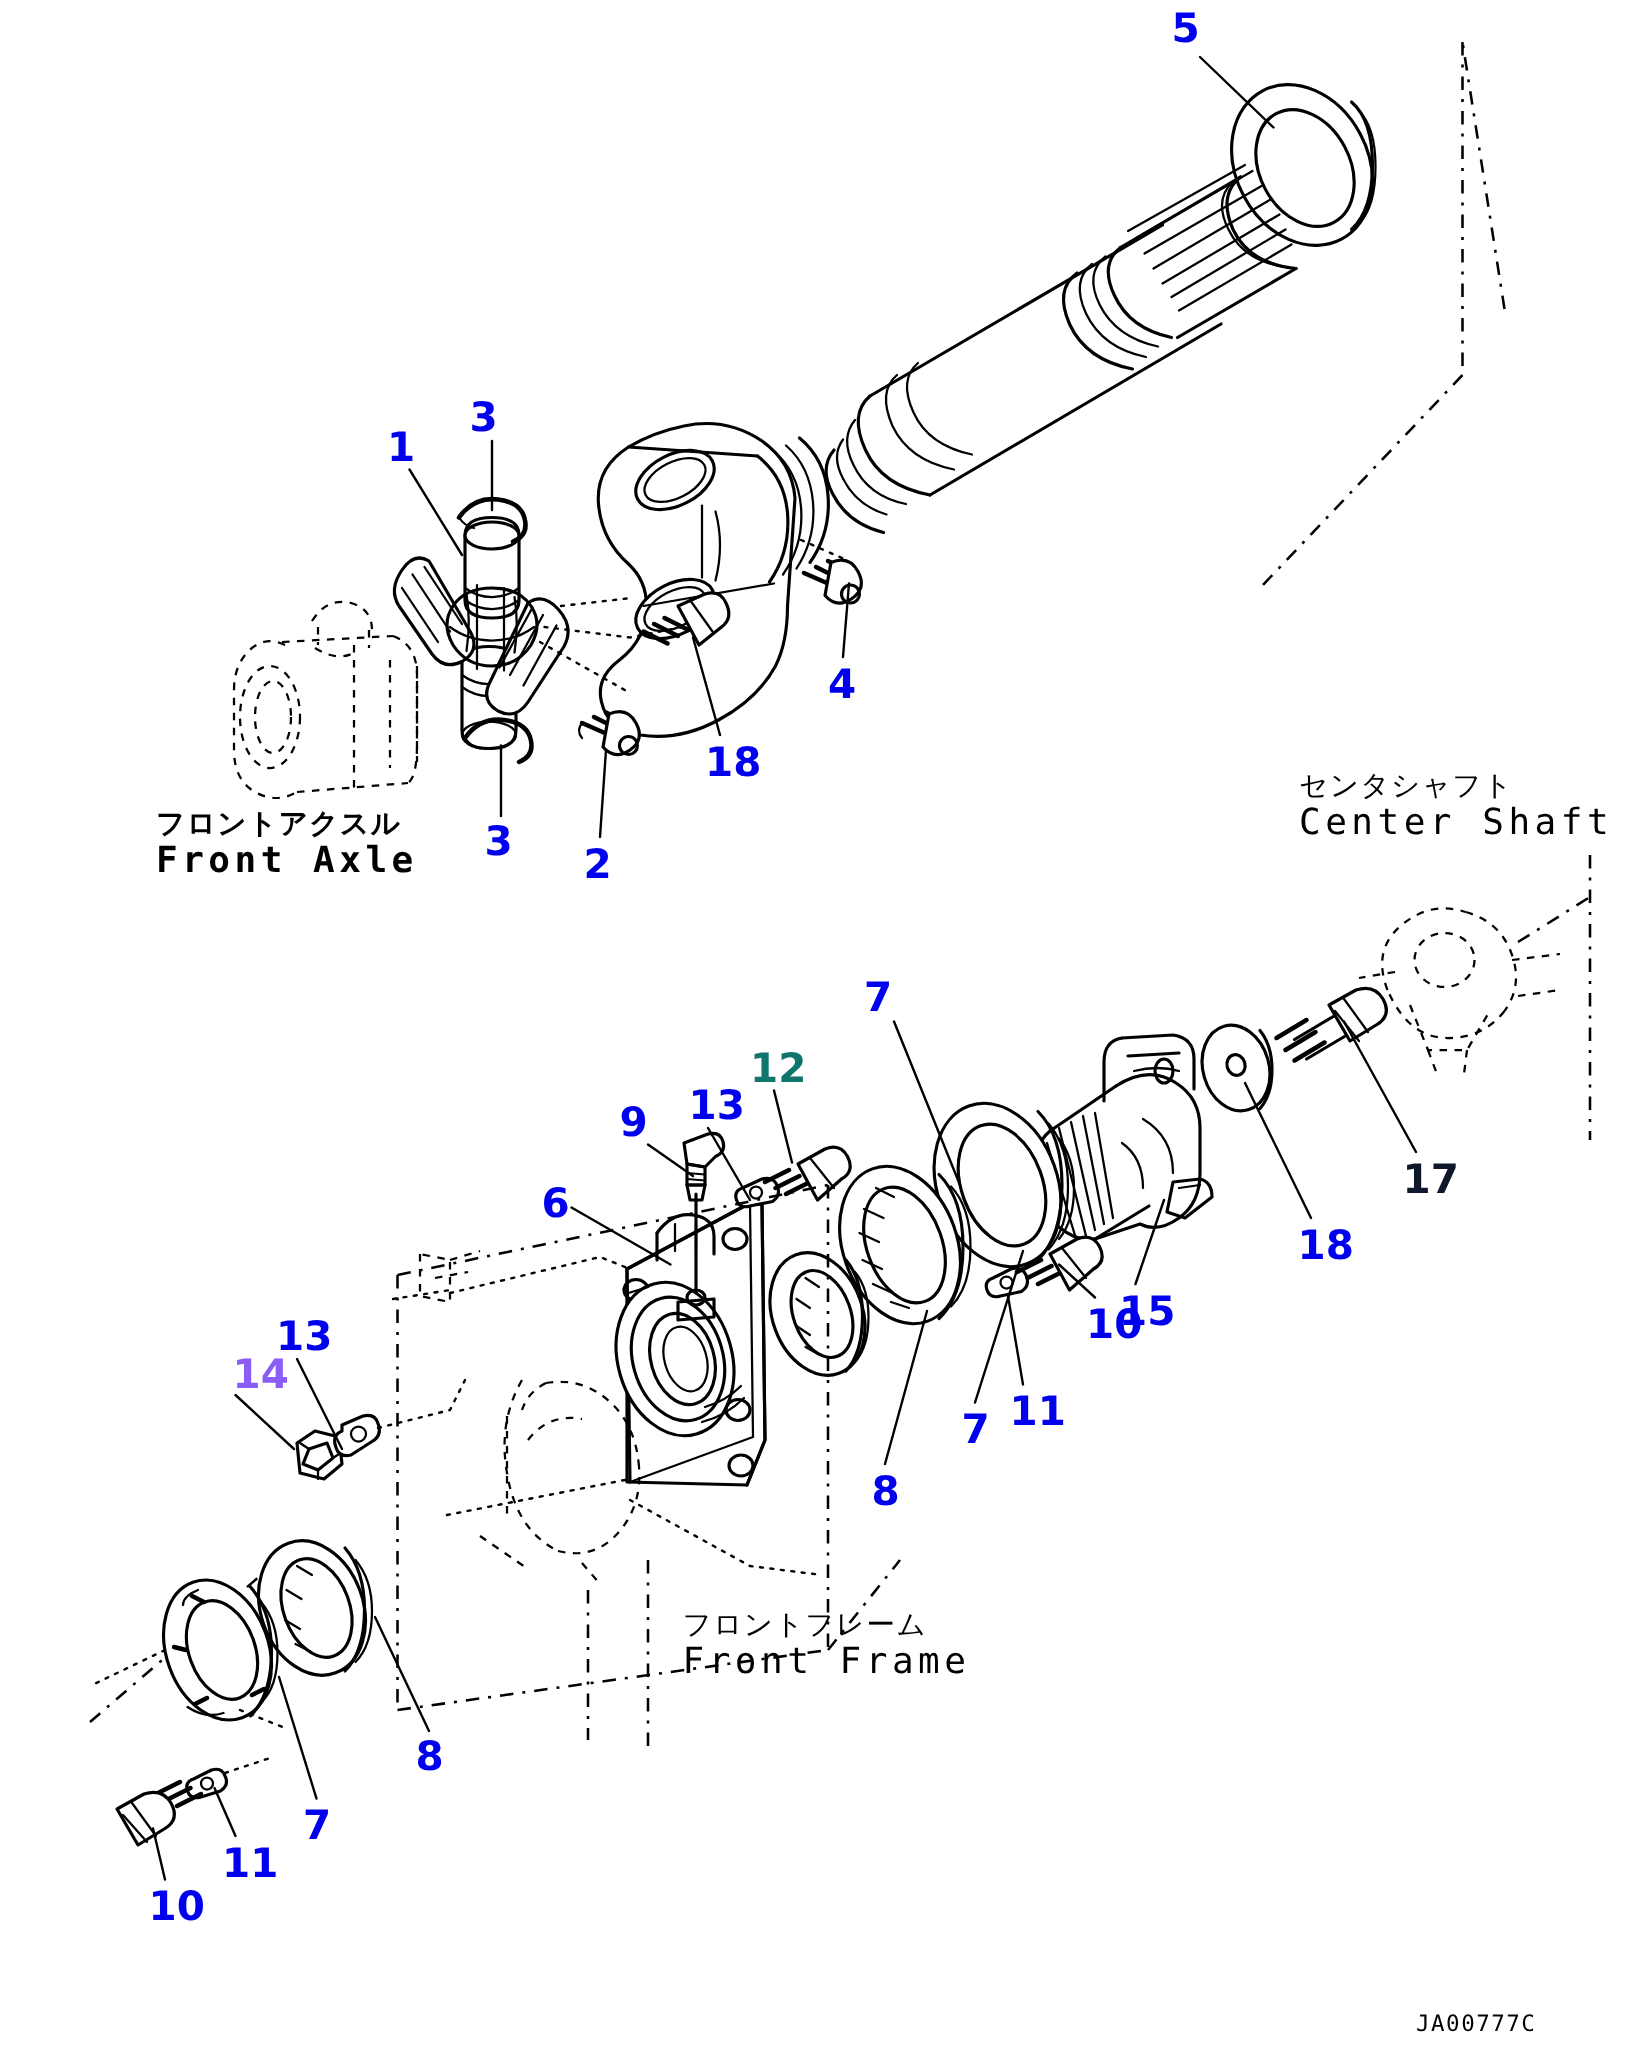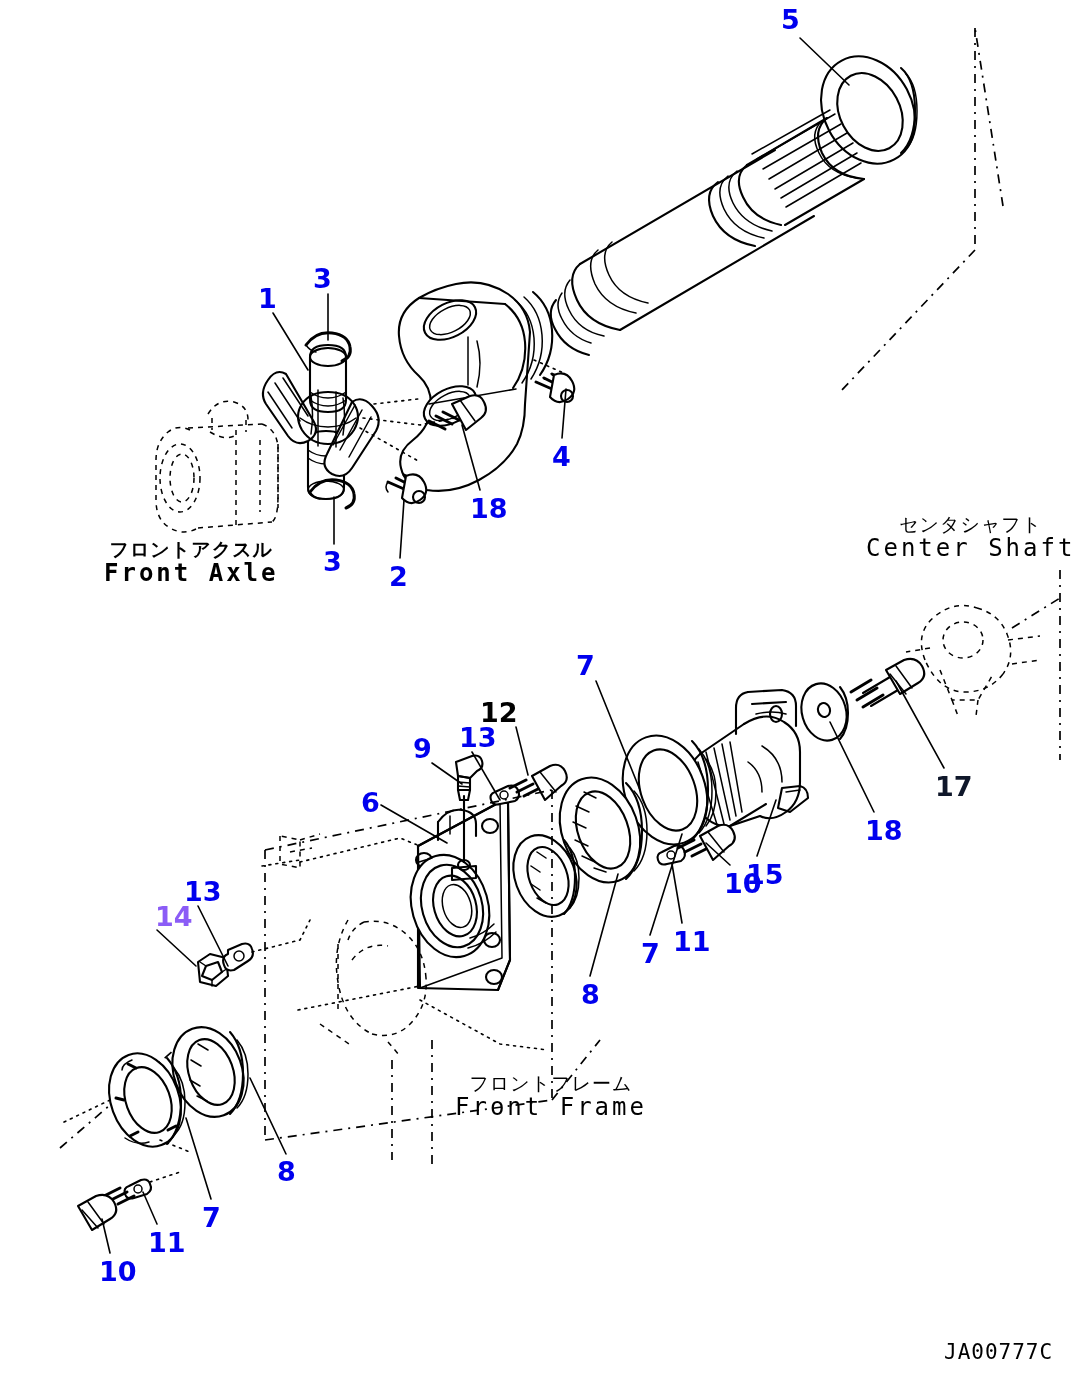--- a/index.html
+++ b/index.html
@@ -1,25 +1,25 @@
 <!DOCTYPE html>
 <html><head>
 <meta charset="utf-8">
 <style>
   html,body{margin:0;padding:0;background:#ffffff;}
   body{font-family:"DejaVu Sans Mono","Liberation Mono",monospace;}
   #sheet{position:relative;width:1090px;height:1380px;background:#fff;overflow:hidden;}
   #sheet svg{position:absolute;left:0;top:0;}
   .callout{position:absolute;color:#0000ee;font-family:"DejaVu Sans","Liberation Sans",sans-serif;
            font-weight:bold;font-size:27px;line-height:27px;letter-spacing:0px;}
-  .grouplabel{position:absolute;color:#000;text-align:center;font-family:"DejaVu Sans Mono","Liberation Mono",monospace;}
+  .grouplabel{position:absolute;color:#000;font-family:"DejaVu Sans Mono","Liberation Mono",monospace;}
   .grouplabel .jp{display:block;font-size:19px;line-height:23px;letter-spacing:1px;font-family:"DejaVu Sans","Liberation Sans",sans-serif;}
   .grouplabel .en{display:block;font-size:24px;line-height:24px;letter-spacing:3px;}
   .drawno{position:absolute;color:#000;font-family:"DejaVu Sans Mono","Liberation Mono",monospace;
-          font-size:21px;letter-spacing:1px;}
+          font-size:15px;letter-spacing:1px;}
 </style>
 </head>
 <body>
 
 <div id="sheet">
 
   <svg width="1090" height="1380" viewBox="0 0 1090 1380">
     <defs>
       <style>
         .ln  { fill:none; stroke:#000; stroke-width:2.1; stroke-linecap:round; stroke-linejoin:round; }
@@ -490,21 +490,21 @@
 
   <div id="callout-layer">
       <div class="callout" style="left: 781px; top: 6px; color: rgb(0, 0, 238);">5</div>
       <div class="callout" style="left: 258px; top: 285px; color: rgb(0, 0, 238);">1</div>
       <div class="callout" style="left: 313px; top: 265px; color: rgb(0, 0, 238);">3</div>
       <div class="callout" style="left: 552px; top: 443px; color: rgb(0, 0, 238);">4</div>
       <div class="callout" style="left: 470px; top: 495px; color: rgb(0, 0, 238);">18</div>
       <div class="callout" style="left: 323px; top: 548px; color: rgb(0, 0, 238);">3</div>
       <div class="callout" style="left: 389px; top: 563px; color: rgb(0, 0, 238);">2</div>
       <div class="callout" style="left: 576px; top: 652px; color: rgb(0, 0, 238);">7</div>
-      <div class="callout" style="left: 480px; top: 699px; color: #000000;">12</div>
+      <div class="callout" style="left: 500px; top: 699px; color: #0f766e;">12</div>
       <div class="callout" style="left: 459px; top: 724px; color: rgb(0, 0, 238);">13</div>
       <div class="callout" style="left: 413px; top: 735px; color: rgb(0, 0, 238);">9</div>
       <div class="callout" style="left: 361px; top: 789px; color: rgb(0, 0, 238);">6</div>
       <div class="callout" style="left: 935px; top: 773px; color: #0f172a;">17</div>
       <div class="callout" style="left: 865px; top: 817px; color: rgb(0, 0, 238);">18</div>
       <div class="callout" style="left: 746px; top: 861px; color: rgb(0, 0, 238);">15</div>
       <div class="callout" style="left: 724px; top: 870px; color: rgb(0, 0, 238);">10</div>
       <div class="callout" style="left: 673px; top: 928px; color: rgb(0, 0, 238);">11</div>
       <div class="callout" style="left: 641px; top: 940px; color: rgb(0, 0, 238);">7</div>
       <div class="callout" style="left: 581px; top: 981px; color: rgb(0, 0, 238);">8</div>

